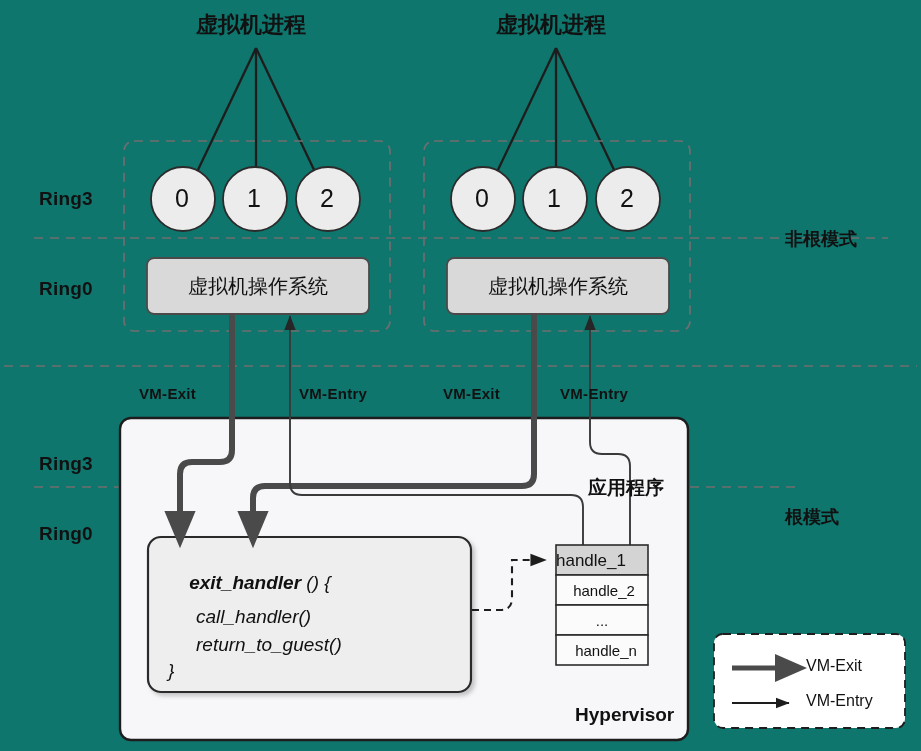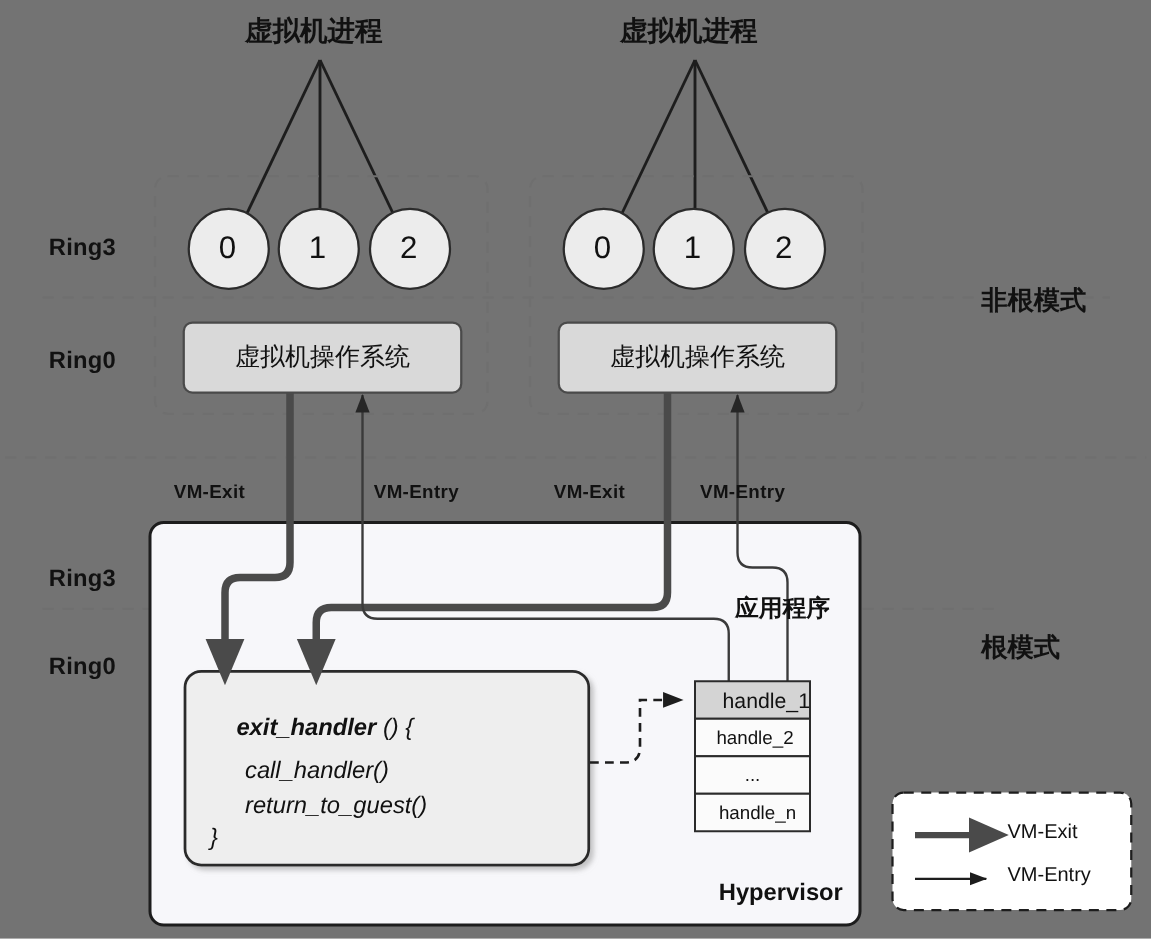--- a/index.html
+++ b/index.html
@@ -9,21 +9,21 @@
     background: #ffffff;
   }
   body {
     font-family: "Liberation Sans", "DejaVu Sans", sans-serif;
     color: #111111;
   }
   #stage {
     position: relative;
     width: 921px;
     height: 751px;
-    background: #737373;
+    background: #0f766e;
     overflow: hidden;
   }
   svg#canvas {
     position: absolute;
     left: 0;
     top: 0;
     width: 921px;
     height: 751px;
   }
   .lbl {
@@ -34,21 +34,21 @@
   .ring-label {
     font-size: 19px;
     font-weight: bold;
     letter-spacing: 0.2px;
   }
   .vm-proc-label {
     font-size: 22px;
     font-weight: bold;
   }
   .mode-label {
-    font-size: 21px;
+    font-size: 18px;
     font-weight: bold;
   }
   .vmos-label {
     font-size: 20px;
     font-weight: normal;
   }
   .core-num {
     font-size: 25px;
     font-weight: normal;
   }
@@ -252,21 +252,21 @@
   <div class="lbl app-label" style="left:588px; top:434px;margin-top:44px;">应用程序</div>
   <div class="lbl hyp-label" style="left:575px; top:705px;">Hypervisor</div>
 
   <div class="code-line head" style="left:168px; top:550px;">
     <span>exit_handler</span><span class="thin"> () {</span>
   </div>
   <div class="code-line" style="left:196px; top:606px;">call_handler()</div>
   <div class="code-line" style="left:196px; top:634px;">return_to_guest()</div>
   <div class="code-line" style="left:168px; top:660px;">}</div>
 
-  <div class="lbl handle-label first" style="left:556px; top:552px; width:92px; text-align:right;">handle_1</div>
+  <div class="lbl handle-label first" style="left:556px; top:552px; width:92px; text-align:left;">handle_1</div>
   <div class="lbl handle-label" style="left:556px; top:583px; width:96px; text-align:center;">handle_2</div>
   <div class="lbl handle-label" style="left:556px; top:613px; width:92px; text-align:center;">...</div>
   <div class="lbl handle-label" style="left:556px; top:643px; width:100px; text-align:center;">handle_n</div>
 
   <div class="lbl legend-label" style="left:806px; top:658px;">VM-Exit</div>
   <div class="lbl legend-label" style="left:806px; top:693px;">VM-Entry</div>
 
 </div>
 
 </body></html>

